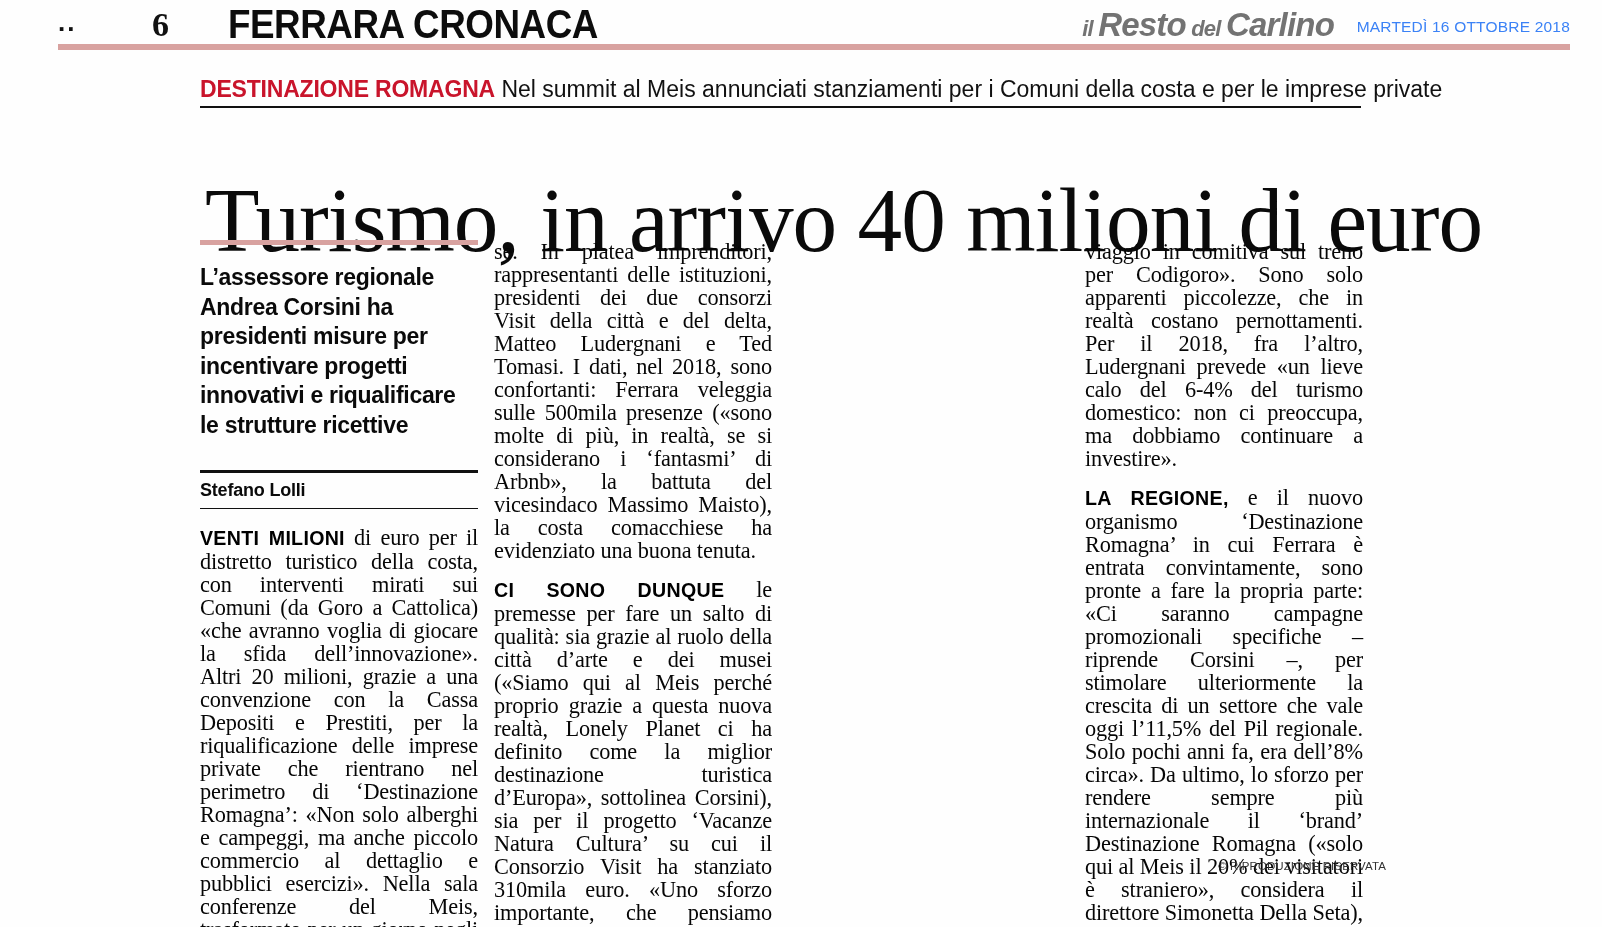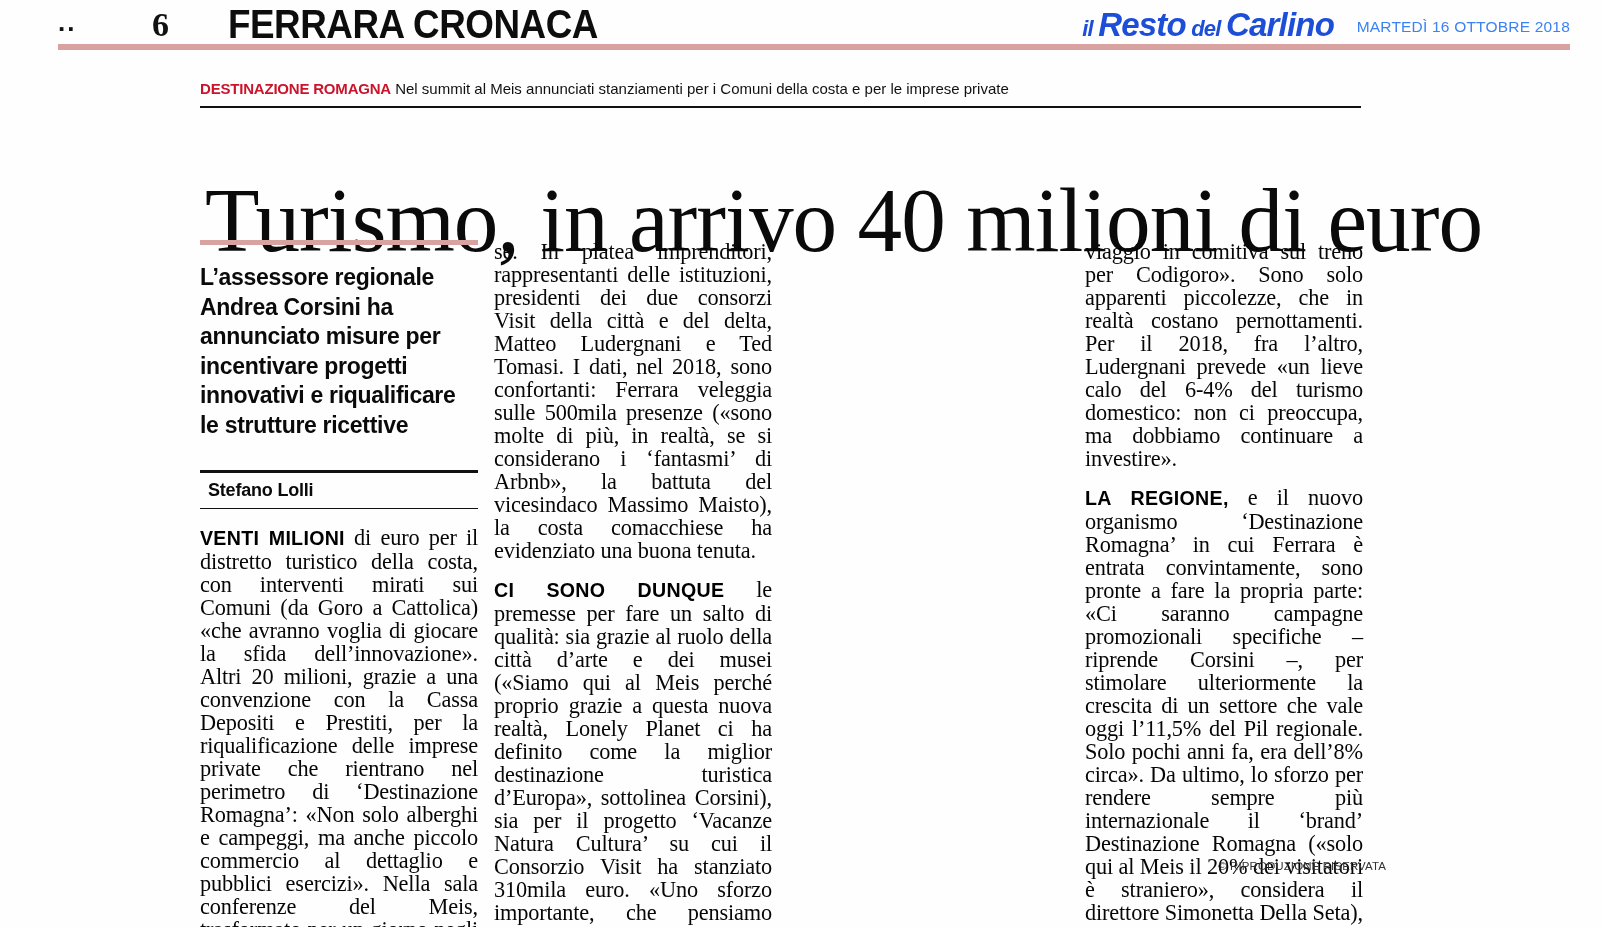--- a/index.html
+++ b/index.html
@@ -62,21 +62,21 @@
     transform: scaleX(0.92);
     transform-origin: left top;
     color: #0d0d0d;
   }
   .brand {
     position: absolute;
     right: 268px;
     top: 6px;
     white-space: nowrap;
     font-family: "Liberation Sans", sans-serif;
-    color: #1d4ed8;
+    color: #737373;
     font-style: italic;
     font-weight: bold;
     font-size: 31px;
     letter-spacing: -0.8px;
   }
   .brand .small { font-size: 22px; }
   .brand .big { font-size: 33px; }
   .issue-date {
     position: absolute;
     right: 32px;
@@ -96,21 +96,21 @@
     background: #d8a2a0;
   }
 
   
   .kicker {
     position: absolute;
     left: 200px;
     top: 76px;
     width: 1160px;
     font-family: "Liberation Sans", sans-serif;
-    font-size: 15px;
+    font-size: 23px;
     line-height: 26px;
     white-space: nowrap;
     color: #111;
   }
   .kicker .tag {
     color: #c9142b;
     font-weight: bold;
     letter-spacing: -0.2px;
   }
   .kicker-rule {
@@ -170,21 +170,21 @@
     height: 2.5px;
     background: #111;
     margin-bottom: 7px;
   }
   .byline {
     font-family: "Liberation Sans", sans-serif;
     font-weight: bold;
     font-size: 18px;
     letter-spacing: -0.2px;
     color: #0a0a0a;
-    margin: 0 0 7px 8px;
+    margin: 0 0 7px 0;
   }
   .byline-rule-bottom {
     width: 100%;
     height: 1.5px;
     background: #111;
     margin-bottom: 17px;
   }
 
   p.body {
     margin: 0 0 16px 0;
@@ -242,21 +242,21 @@
     <span class="tag">DESTINAZIONE ROMAGNA</span>
     <span>Nel summit al Meis annunciati stanziamenti per i Comuni della costa e per le imprese private</span>
   </div>
   <div class="kicker-rule"></div>
 
   <h1 class="headline">Turismo, in arrivo 40 milioni di euro</h1>
 
   <div class="col col1">
     <div class="col-rule-top"></div>
 
-    <p class="standfirst">L’assessore regionale Andrea Corsini ha annunciato misure per incentivare progetti innovativi e riqualificare le strutture ricettive</p>
+    <p class="standfirst">L’assessore regionale Andrea Corsini ha presidenti misure per incentivare progetti innovativi e riqualificare le strutture ricettive</p>
 
     <div class="byline-rule-top"></div>
     <p class="byline">Stefano Lolli</p>
     <div class="byline-rule-bottom"></div>
 
     <p class="body"><span class="lead">VENTI MILIONI</span><span> di euro per il distretto turistico della costa, con interventi mirati sui Comuni (da Goro a Cattolica) «che avranno voglia di giocare la sfida dell’innovazione». Altri 20 milioni, grazie a una convenzione con la Cassa Depositi e Prestiti, per la riqualificazione delle imprese private che rientrano nel perimetro di ‘Destinazione Romagna’: «Non solo alberghi e campeggi, ma anche piccolo commercio al dettaglio e pubblici esercizi». Nella sala conferenze del Meis, trasformato per un giorno negli Stati Generali del turismo, l’assessore regionale Andrea Corsini annuncia la scossa – positiva – per un comparto strategico anche per l’economia ferrare-</span></p>
   </div>
 
   <div class="col col2">
     <p class="body">se. In platea imprenditori, rappresentanti delle istituzioni, presidenti dei due consorzi Visit della città e del delta, Matteo Ludergnani e Ted Tomasi. I dati, nel 2018, sono confortanti: Ferrara veleggia sulle 500mila presenze («sono molte di più, in realtà, se si considerano i ‘fantasmi’ di Arbnb», la battuta del vicesindaco Massimo Maisto), la costa comacchiese ha evidenziato una buona tenuta.</p>

